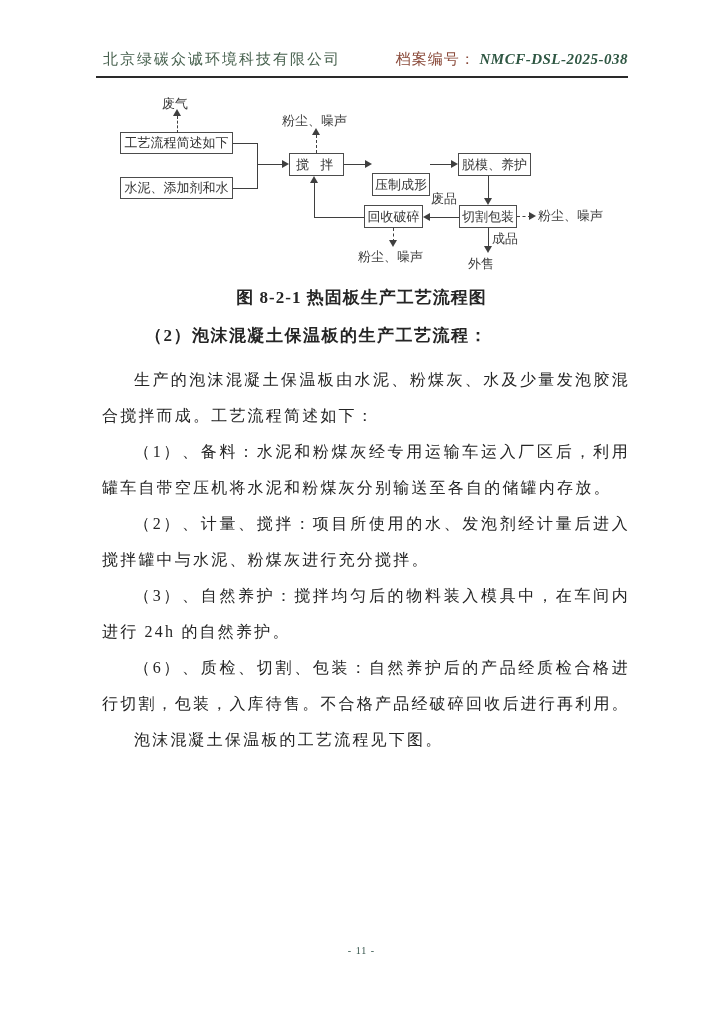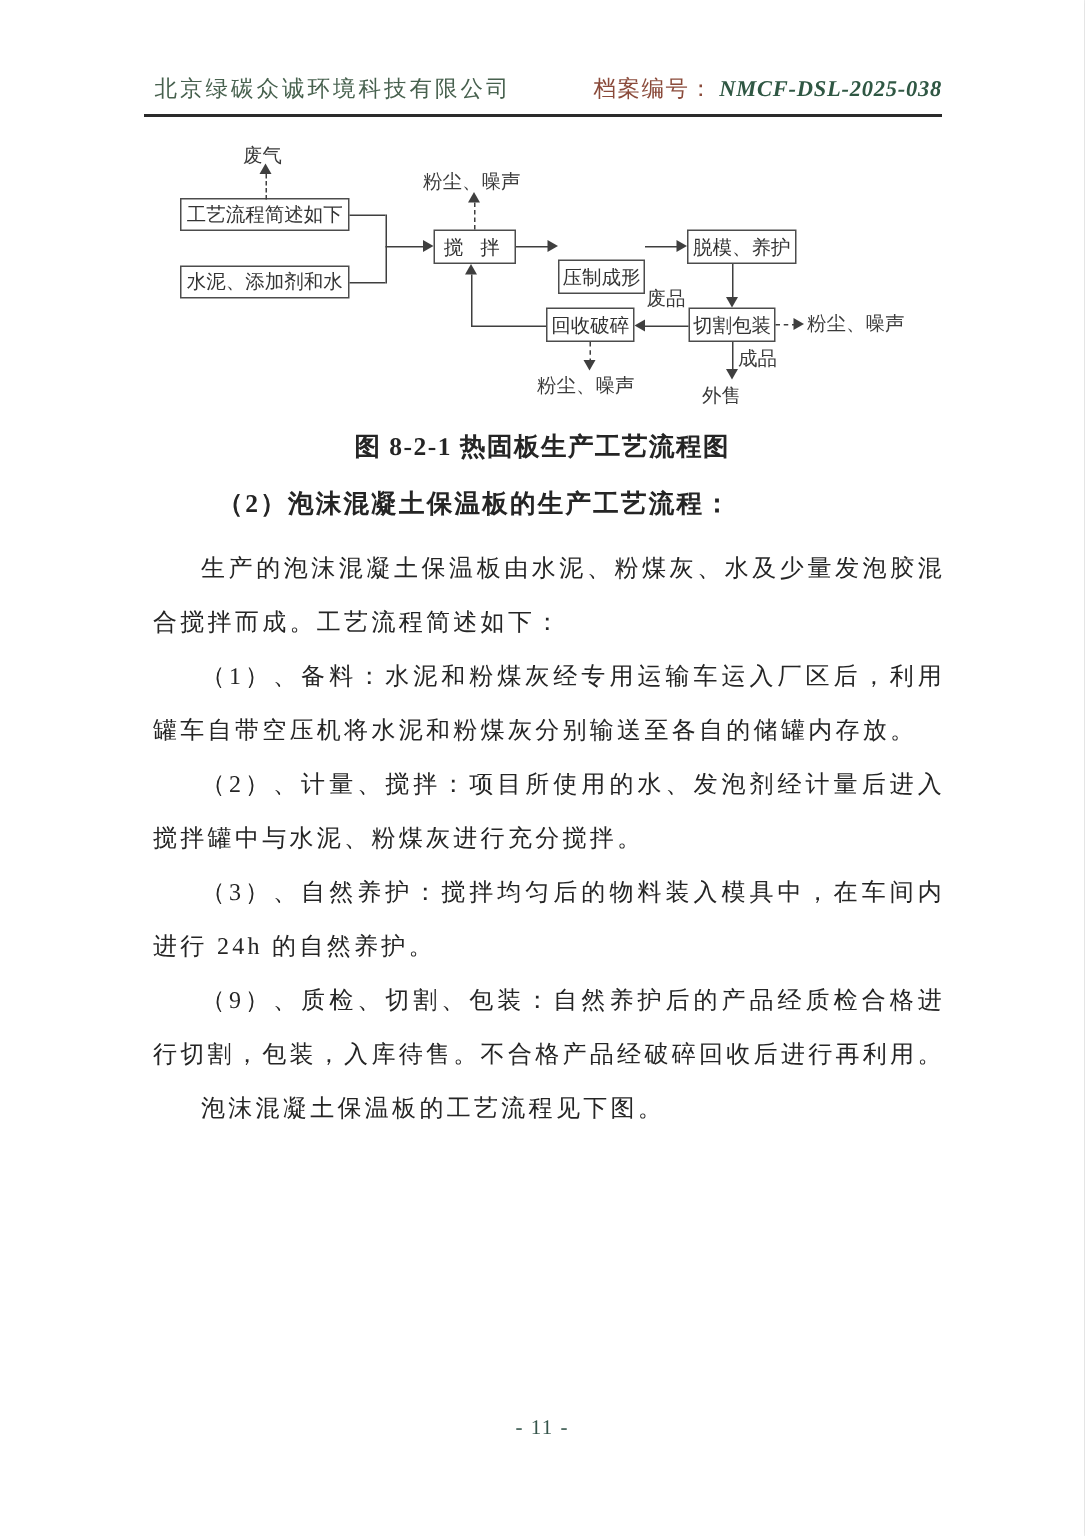--- a/index.html
+++ b/index.html
@@ -56,21 +56,21 @@
   
   .caption{position:absolute;left:0;top:286px;width:723px;text-align:center;
     font-size:17px;font-weight:bold;letter-spacing:1px;}
   .heading{position:absolute;left:97px;top:324px;width:530px;
     font-size:17px;font-weight:bold;text-indent:48px;letter-spacing:1.5px;}
   .bodytext{position:absolute;left:102px;top:362px;width:528px;
     font-size:16px;line-height:36px;text-align:justify;text-justify:inter-character;letter-spacing:2.2px;}
   .bodytext p{margin:0;text-indent:2em;}
   
   .pagenum{position:absolute;left:0;top:945px;width:723px;text-align:center;
-    font-size:14px;color:var(--footer-green);letter-spacing:1px;}
+    font-size:10px;color:var(--footer-green);letter-spacing:1px;}
 </style>
 </head>
 <body>
 
 <div class="page">
 
   <div class="company">北京绿碳众诚环境科技有限公司</div>
   <div class="archive">
     <span class="lbl">档案编号：</span>
     <span class="num">NMCF-DSL-2025-038</span>
@@ -125,18 +125,18 @@
   </div>
 
   <div class="caption">图 8-2-1 热固板生产工艺流程图</div>
   <div class="heading">（2）泡沫混凝土保温板的生产工艺流程：</div>
 
   <div class="bodytext">
     <p>生产的泡沫混凝土保温板由水泥、粉煤灰、水及少量发泡胶混合搅拌而成。工艺流程简述如下：</p>
     <p>（1）、备料：水泥和粉煤灰经专用运输车运入厂区后，利用罐车自带空压机将水泥和粉煤灰分别输送至各自的储罐内存放。</p>
     <p>（2）、计量、搅拌：项目所使用的水、发泡剂经计量后进入搅拌罐中与水泥、粉煤灰进行充分搅拌。</p>
     <p>（3）、自然养护：搅拌均匀后的物料装入模具中，在车间内进行 24h 的自然养护。</p>
-    <p>（9）、质检、切割、包装：自然养护后的产品经质检合格进行切割，包装，入库待售。不合格产品经破碎回收后进行再利用。</p>
+    <p>（6）、质检、切割、包装：自然养护后的产品经质检合格进行切割，包装，入库待售。不合格产品经破碎回收后进行再利用。</p>
     <p>泡沫混凝土保温板的工艺流程见下图。</p>
   </div>
 
   <div class="pagenum">- 11 -</div>
 </div>
 
 </body></html>

